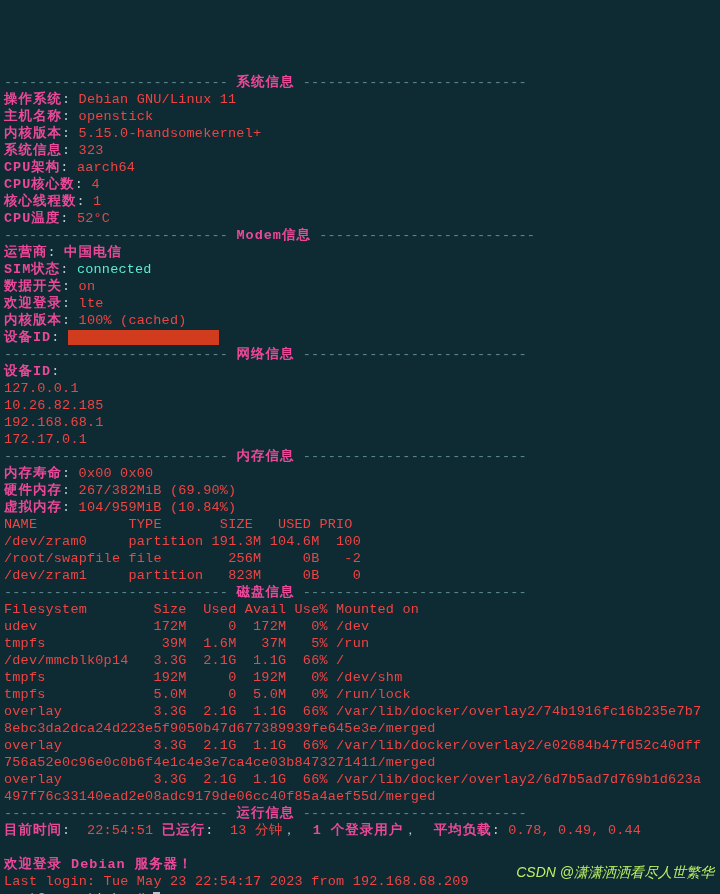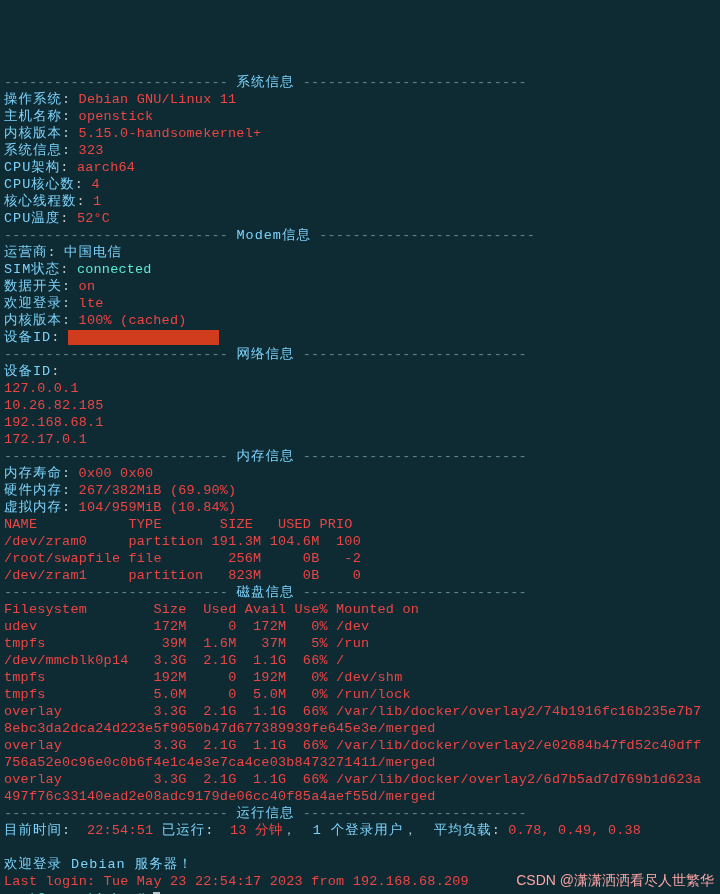--- a/index.html
+++ b/index.html
@@ -11,34 +11,35 @@
     line-height: 1.26;
     padding: 6px 4px;
     width: 720px;
     height: 894px;
     overflow: hidden;
     white-space: pre;
     letter-spacing: 0.2px;
   }
   .sep { color: #5f8a90; }
   .sep-title { color: #bdc6c8; }
-  .label { color: #7dd3fc; font-weight: normal; letter-spacing: 1px; }
+  .label { color: #ec4899; font-weight: bold; letter-spacing: 1px; }
   .val { color: #ef4444; }
   .green { color: #5eead4; }
   .red-bg { background: #d13c1f; color: #d13c1f; padding: 0 1px; }
   .watermark {
     position: absolute;
     right: 6px;
-    bottom: 4px;
+    bottom: 12px;
     font-family: sans-serif;
     font-size: 14px;
-    color: #fca5a5;
+    color: #bef264;
     font-weight: 400;
     letter-spacing: 0px;
     white-space: nowrap;
+    font-style: italic;
   }
   .cursor {
     display: inline-block;
     width: 7px;
     height: 14px;
     background: #bdc6c8;
     vertical-align: text-bottom;
   }
 </style>
 </head>
@@ -83,21 +84,21 @@
 <span class="val">/dev/mmcblk0p14   3.3G  2.1G  1.1G  66% /</span>
 <span class="val">tmpfs             192M     0  192M   0% /dev/shm</span>
 <span class="val">tmpfs             5.0M     0  5.0M   0% /run/lock</span>
 <span class="val">overlay           3.3G  2.1G  1.1G  66% /var/lib/docker/overlay2/74b1916fc16b235e7b7</span>
 <span class="val">8ebc3da2dca24d223e5f9050b47d677389939fe645e3e/merged</span>
 <span class="val">overlay           3.3G  2.1G  1.1G  66% /var/lib/docker/overlay2/e02684b47fd52c40dff</span>
 <span class="val">756a52e0c96e0c0b6f4e1c4e3e7ca4ce03b8473271411/merged</span>
 <span class="val">overlay           3.3G  2.1G  1.1G  66% /var/lib/docker/overlay2/6d7b5ad7d769b1d623a</span>
 <span class="val">497f76c33140ead2e08adc9179de06cc40f85a4aef55d/merged</span>
 <span class="sep">--------------------------- </span><span class="sep-title label">运行信息</span><span class="sep"> ---------------------------</span>
-<span class="label">目前时间</span>:  <span class="val">22:54:51</span> <span class="label">已运行</span>:  <span class="val">13 分钟</span>，  <span class="label">1 个登录用户</span>，  <span class="label">平均负载</span>: <span class="val">0.78, 0.49, 0.38</span>
+<span class="label">目前时间</span>:  <span class="val">22:54:51</span> <span class="label">已运行</span>:  <span class="val">13 分钟</span>，  <span class="label">1 个登录用户</span>，  <span class="label">平均负载</span>: <span class="val">0.78, 0.49, 0.44</span>
 
 <span class="label">欢迎登录 Debian 服务器！</span>
 <span class="val">Last login: Tue May 23 22:54:17 2023 from 192.168.68.209</span>
 <span class="green">root@openstick:~# </span><span class="cursor"></span></div>
 
 <div class="watermark">CSDN @潇潇洒洒看尽人世繁华</div>
 
 
 
 

